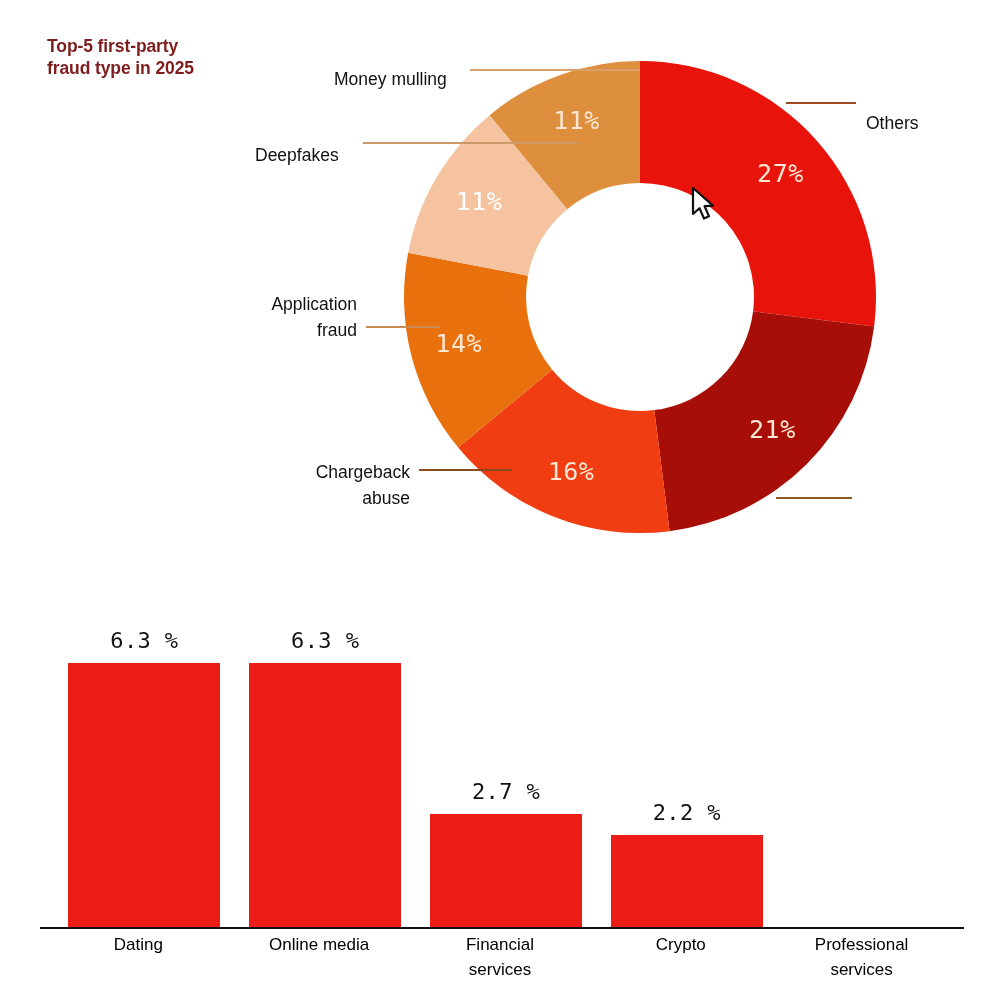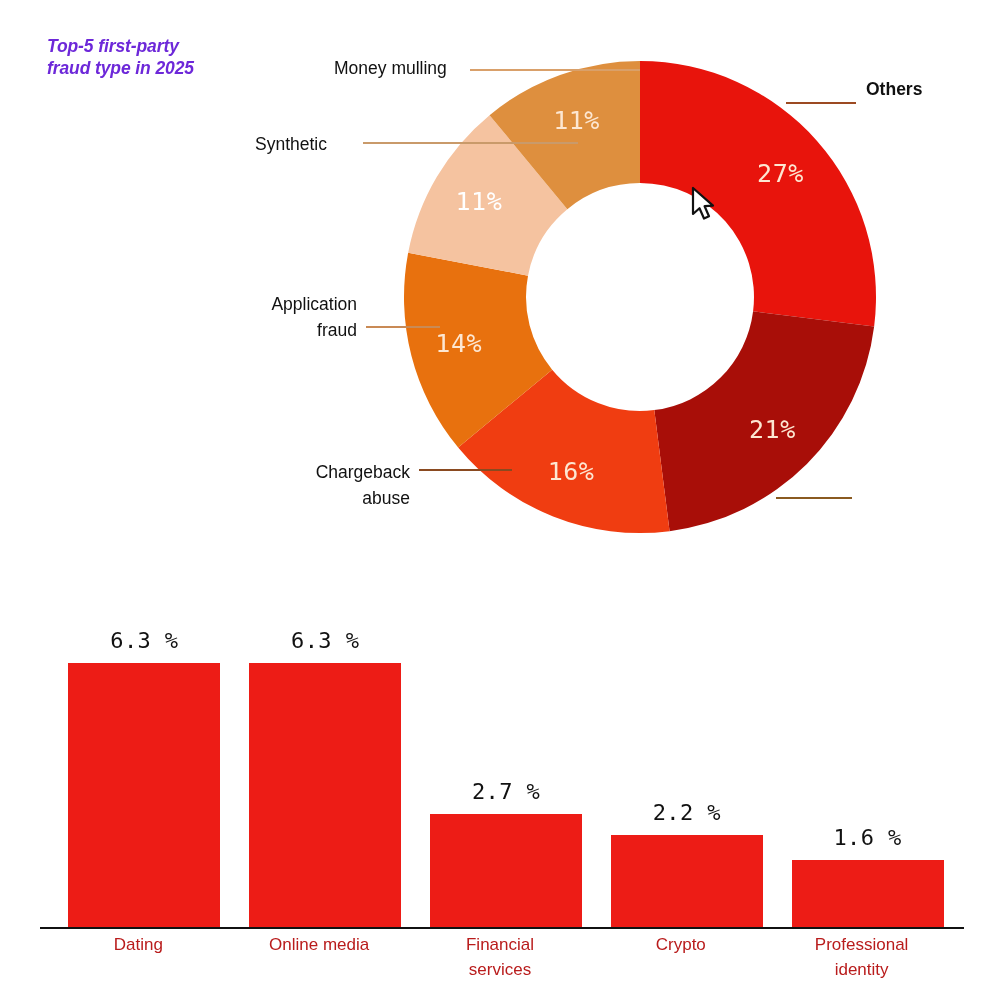--- a/index.html
+++ b/index.html
@@ -21,23 +21,22 @@
     height: 1000px;
   }
 
   
   .section-title {
     position: absolute;
     font-weight: bold;
     font-size: 17.5px;
     line-height: 1.28;
     letter-spacing: -0.1px;
-    color: #6d28d9;
+    color: #7f1d1d;
     white-space: pre-line;
-    font-style: italic;
   }
   #donut-title { left: 47px; top: 35px; }
 
   
   #donut-section {
     position: absolute;
     left: 0; top: 0;
     width: 1000px; height: 545px;
   }
   #donut-svg {
@@ -45,28 +44,28 @@
     left: 0; top: 0;
   }
 
   .callout {
     position: absolute;
     font-size: 17.5px;
     line-height: 1.5;
     color: #111111;
     white-space: pre-line;
   }
-  .callout.right { text-align: left; }
+  .callout.right { text-align: left; margin-top: 11px; }
   .callout.left  { text-align: right; }
 
   #cl-money-mulling { left: 334px; top: 55px; }
   #cl-deepfakes     { left: 255px; top: 131px; }
   #cl-application   { left: 239px; top: 291px; text-align: right; width: 118px; }
   #cl-chargeback    { left: 289px; top: 459px; text-align: right; width: 121px; }
-  #cl-others        { left: 866px; top: 76px; font-weight: bold; }
+  #cl-others        { left: 866px; top: 99px; }
   #cl-synthetic     { left: 861px; top: 481px; }
 
   
   #bar-section {
     position: absolute;
     left: 0; top: 545px;
     width: 1000px; height: 455px;
   }
   #bar-plot {
     position: absolute;
@@ -106,21 +105,21 @@
     height: 2px;
     background: #111111;
   }
   .bar-cat {
     position: absolute;
     top: 388px;          
     width: 180px;
     text-align: center;
     font-size: 17px;
     line-height: 1.45;
-    color: #b91c1c;
+    color: #000000;
     white-space: pre-line;
   }
 
   
   #cursor {
     position: absolute;
     left: 690px;
     top: 186px;
     width: 30px;
     height: 38px;
@@ -159,21 +158,21 @@
           <text x="772.3703894381217" y="429.37038943812166" text-anchor="middle" dominant-baseline="central" fill="#FDE7D2" font-size="25" font-family="&quot;DejaVu Sans Mono&quot;, monospace" letter-spacing="0.5">21%</text>
           <text x="571.0870837374283" y="471.05415815828064" text-anchor="middle" dominant-baseline="central" fill="#FDE7D2" font-size="25" font-family="&quot;DejaVu Sans Mono&quot;, monospace" letter-spacing="0.5">16%</text>
           <text x="458.68123223672023" y="343.55474687726075" text-anchor="middle" dominant-baseline="central" fill="#FDE7D2" font-size="25" font-family="&quot;DejaVu Sans Mono&quot;, monospace" letter-spacing="0.5">14%</text>
           <text x="478.8690925448618" y="201.70744697153043" text-anchor="middle" dominant-baseline="central" fill="#FFFFFF" font-size="25" font-family="&quot;DejaVu Sans Mono&quot;, monospace" letter-spacing="0.5">11%</text>
           <text x="576.5882613300813" y="120.86712005176906" text-anchor="middle" dominant-baseline="central" fill="#FDE7D2" font-size="25" font-family="&quot;DejaVu Sans Mono&quot;, monospace" letter-spacing="0.5">11%</text>
         </g>
     </svg>
 
     <div class="callout right" id="cl-money-mulling">Money mulling</div>
 
-    <div class="callout right" id="cl-deepfakes">Synthetic</div>
+    <div class="callout right" id="cl-deepfakes">Deepfakes</div>
 
     <div class="callout left" id="cl-application">Application
 fraud</div>
 
     <div class="callout left" id="cl-chargeback">Chargeback
 abuse</div>
 
     <div class="callout right" id="cl-others">Others</div>
 
   </div>
@@ -189,34 +188,30 @@
           <div class="bar-rect" style="height: 263.919px; background: rgb(237, 28, 22);"></div>
           <div class="bar-value" style="bottom: 273.919px;">6.3 %</div>
         </div>
         <div class="bar-col" style="left: 382px;">
           <div class="bar-rect" style="height: 113.108px; background: rgb(237, 28, 22);"></div>
           <div class="bar-value" style="bottom: 123.108px;">2.7 %</div>
         </div>
         <div class="bar-col" style="left: 562.8px;">
           <div class="bar-rect" style="height: 92.1622px; background: rgb(237, 28, 22);"></div>
           <div class="bar-value" style="bottom: 102.162px;">2.2 %</div>
-        </div>
-        <div class="bar-col" style="left: 743.6px;">
-          <div class="bar-rect" style="height: 67.027px; background: rgb(237, 28, 22);"></div>
-          <div class="bar-value" style="bottom: 77.027px;">1.6 %</div>
         </div>
       </div>
 
     <div id="bar-axis"></div>
   <div class="bar-cat" style="left: 48.4px;">Dating</div>
       <div class="bar-cat" style="left: 229.2px;">Online media</div>
       <div class="bar-cat" style="left: 410px;">Financial
 services</div>
       <div class="bar-cat" style="left: 590.8px;">Crypto</div>
       <div class="bar-cat" style="left: 771.6px;">Professional
-identity</div>
+services</div>
     </div>
 
   <svg id="cursor" viewBox="0 0 30 38">
     <path d="M3,2 L3,28 L9.5,22.2 L14,32.5 L19,30.2 L14.6,20.2 L23,19.6 Z" fill="#ffffff" stroke="#111111" stroke-width="2.2" stroke-linejoin="round"></path>
   </svg>
 
 </div>
 
 </body></html>

